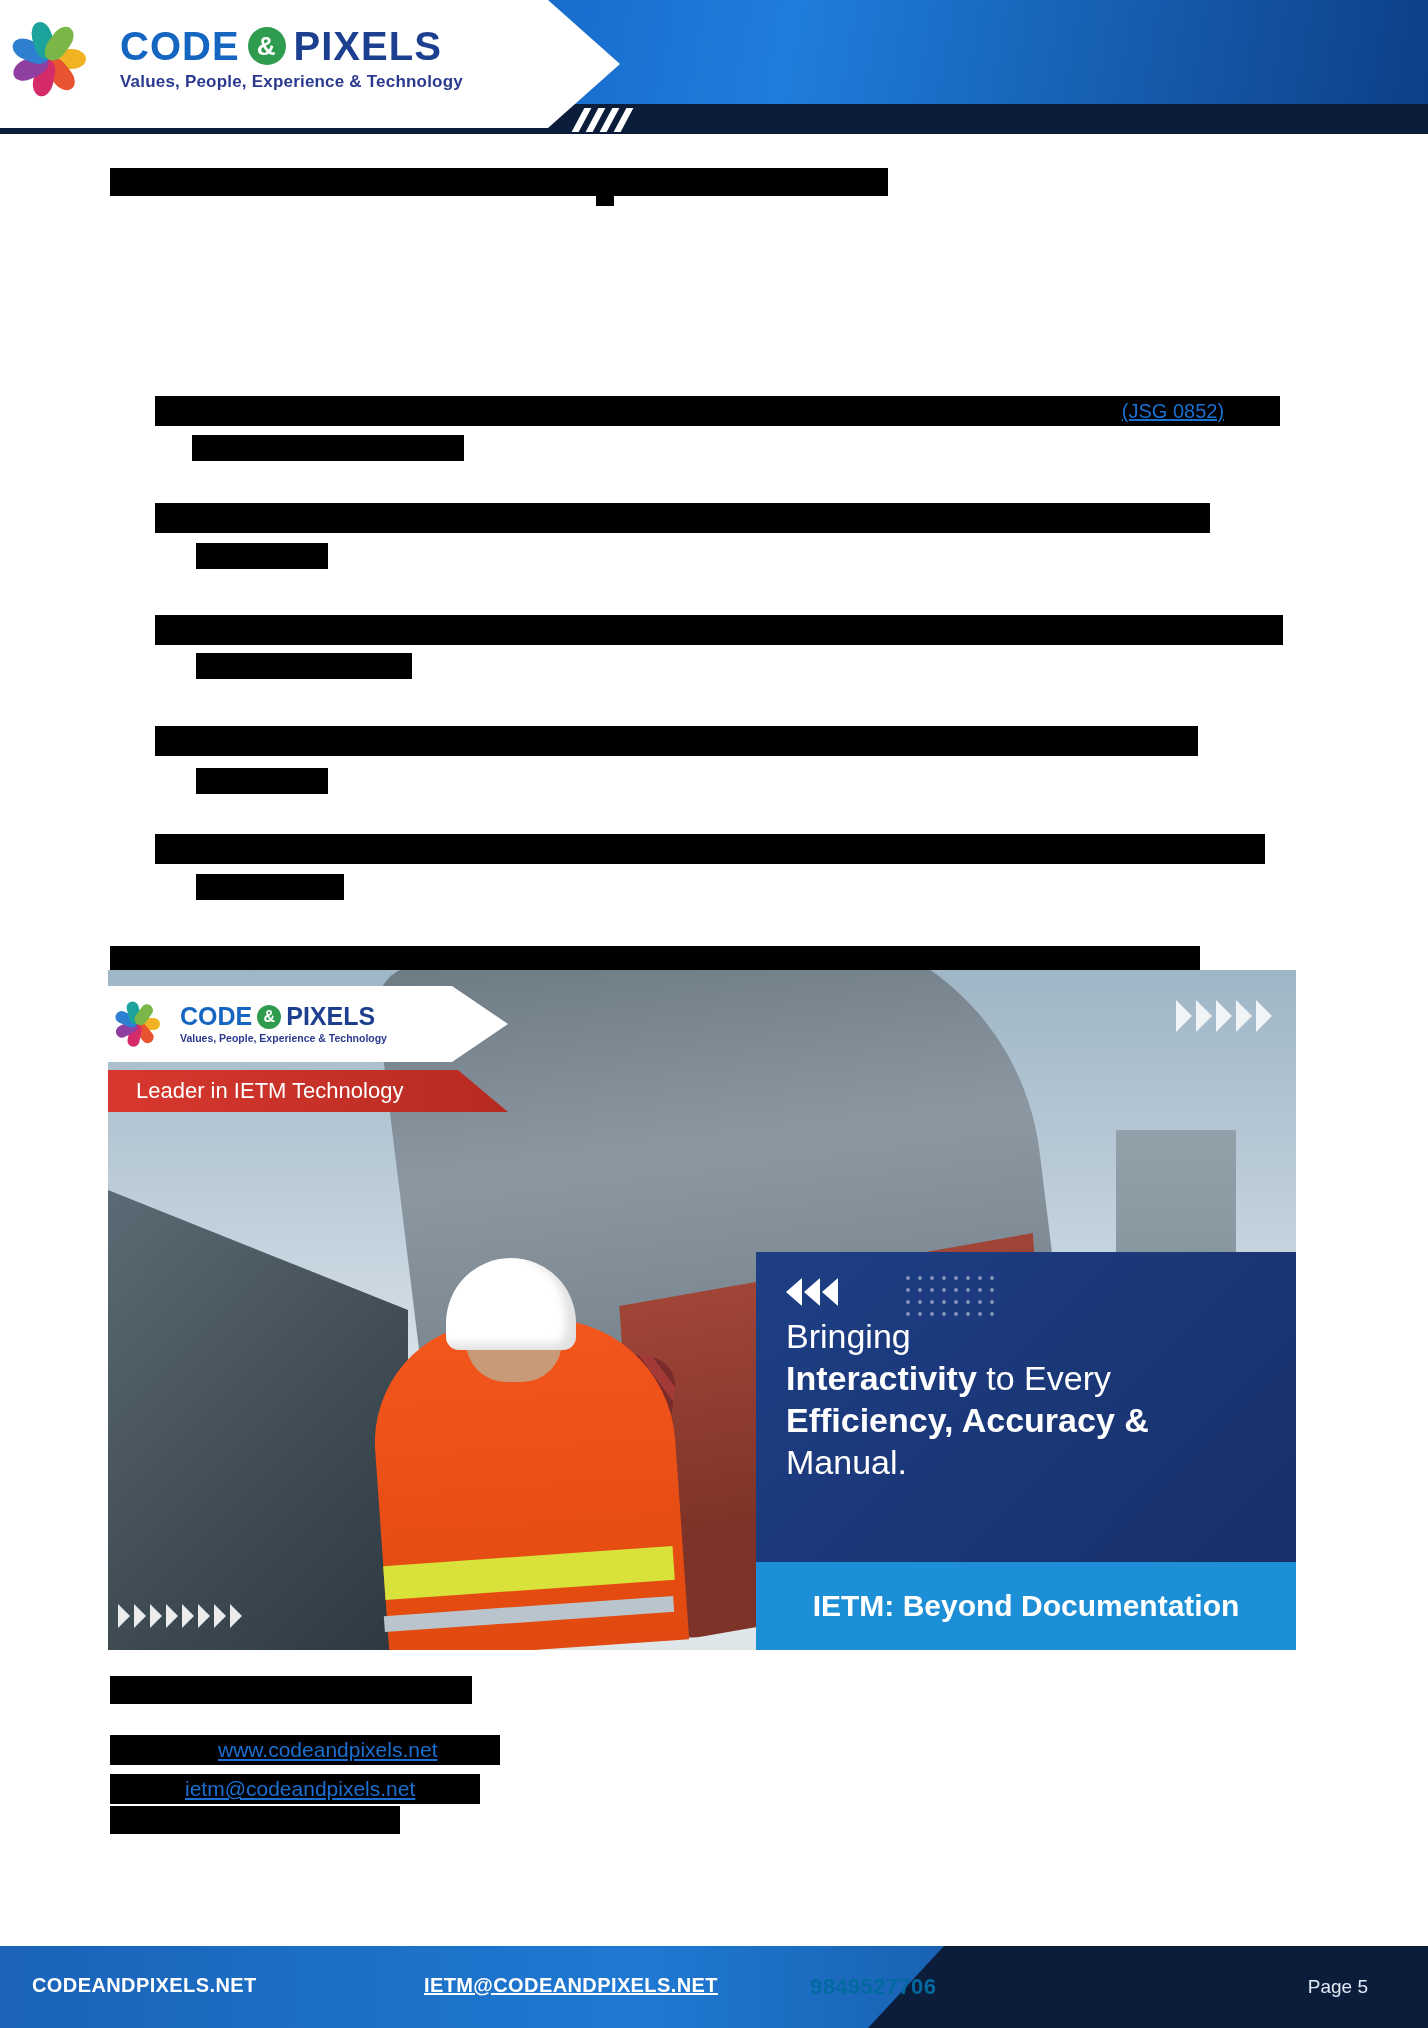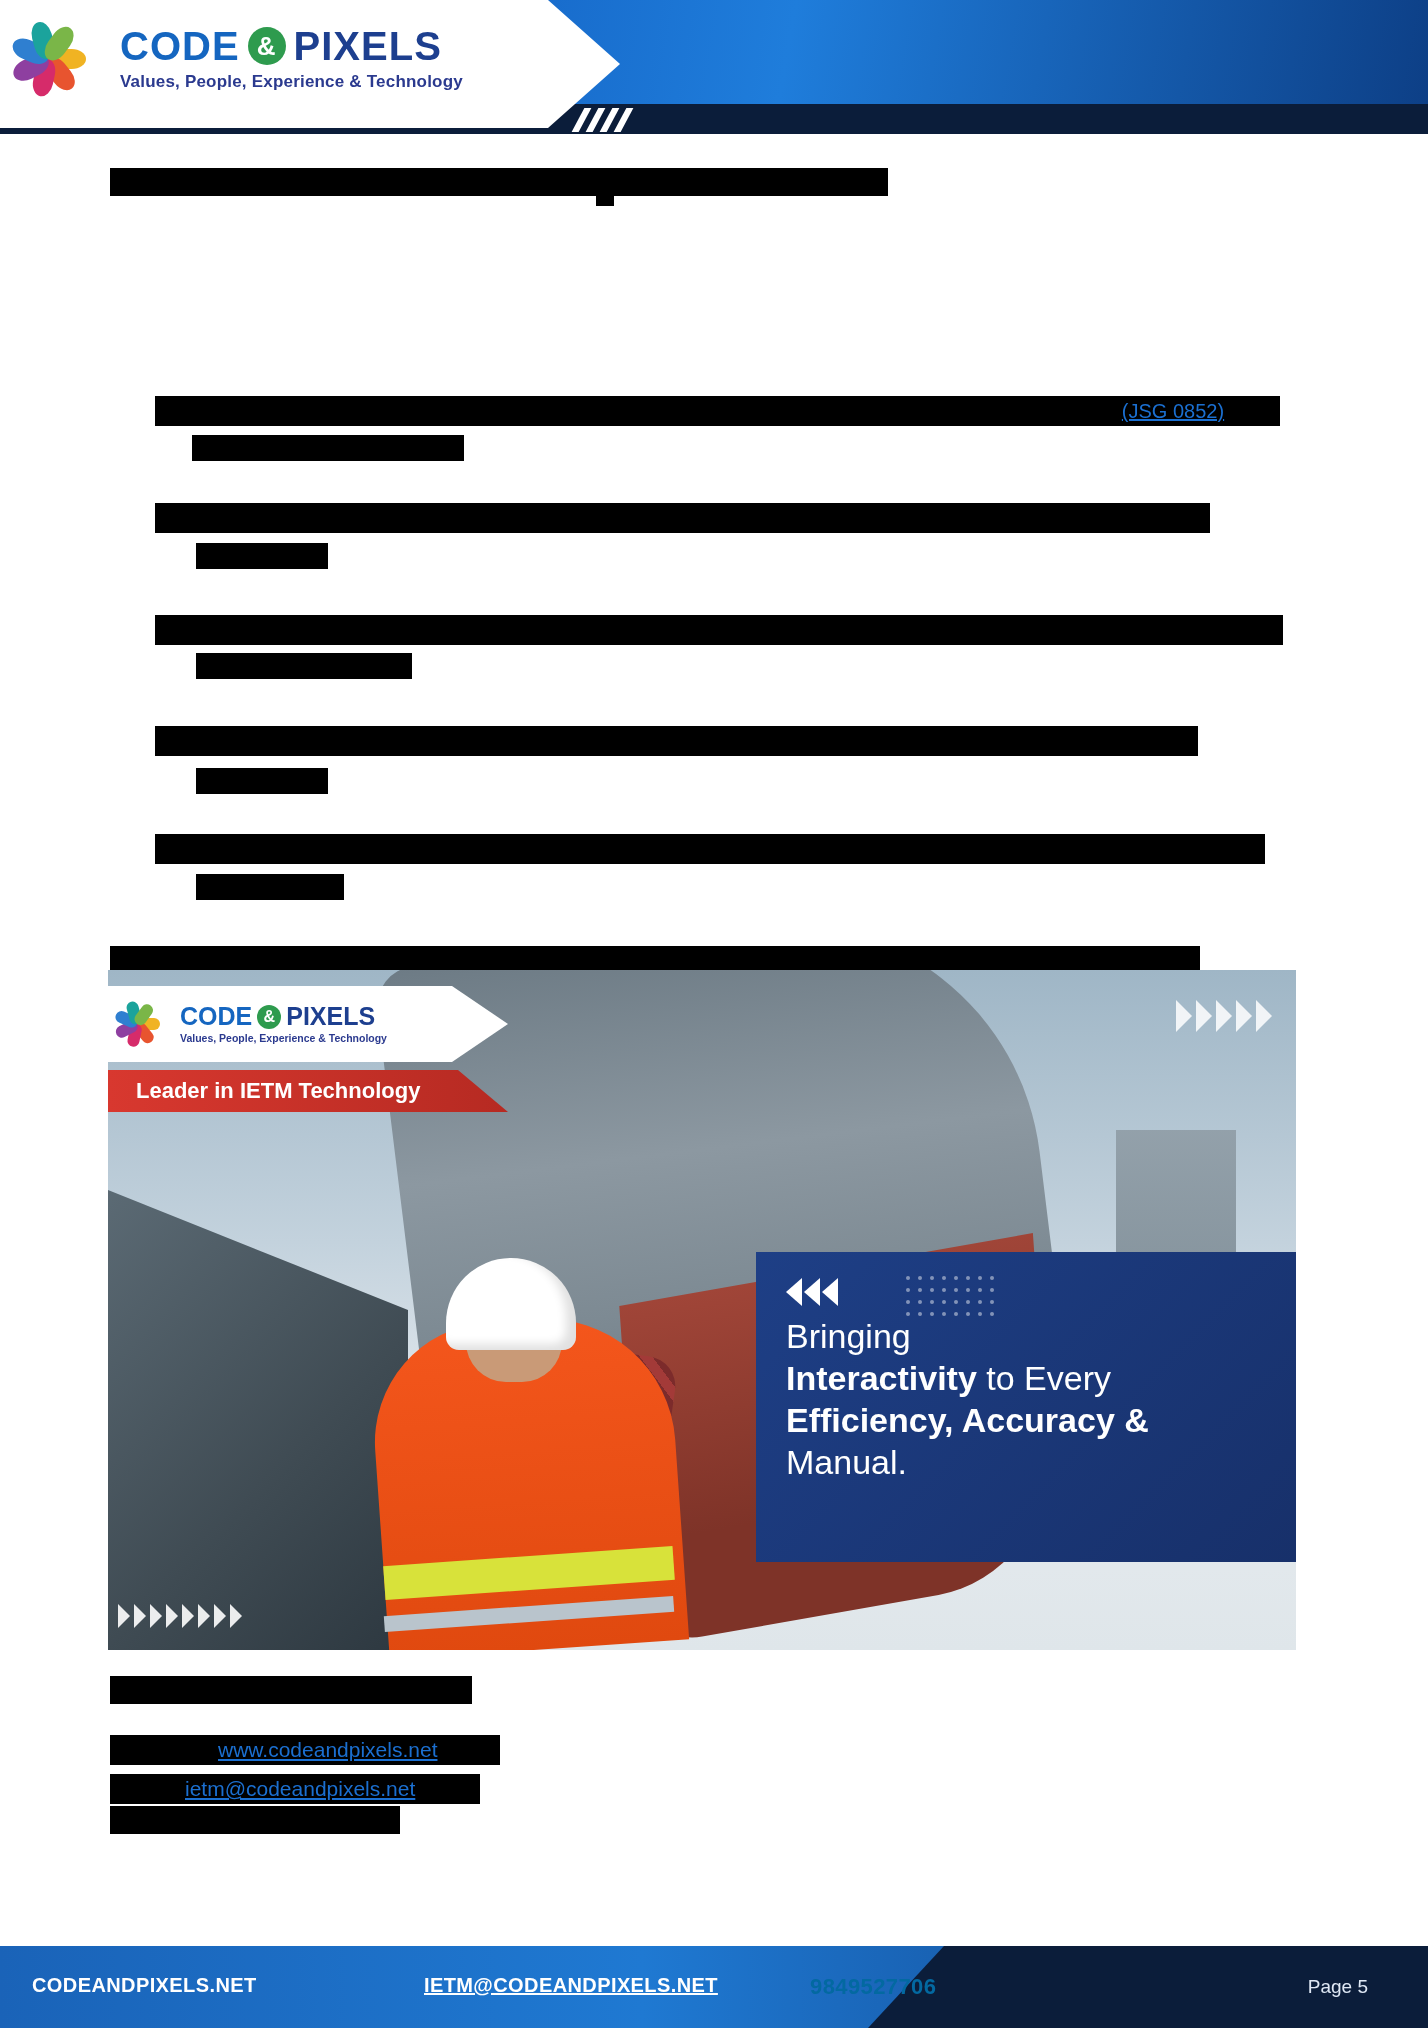--- a/index.html
+++ b/index.html
@@ -251,21 +251,21 @@
   .banner-logo-tag { font-size: 10.5px; color: #2b3a8f; font-weight: bold; margin-top: 3px; }
   .banner-leader {
     position: absolute;
     top: 100px; left: 0;
     height: 42px;
     background: linear-gradient(90deg, #d8382f 0%, #b62a22 100%);
     clip-path: polygon(0 0, 350px 0, 400px 42px, 0 42px);
     width: 400px;
     color: #ffffff;
     font-size: 22px;
-    font-weight: bold;
+    font-weight: normal;
     display: flex;
     align-items: center;
     padding-left: 28px;
   }
   .banner-arrows-tr {
     position: absolute;
     top: 30px; right: 24px;
     display: flex; gap: 4px;
     opacity: .85;
   }
@@ -547,20 +547,21 @@
         <i></i>
     </div>
     <div class="panel-t1">Bringing</div>
     <div class="panel-t2">
       <span>Interactivity</span><span class="light"> to Every</span>
     </div>
     <div class="panel-t2">Efficiency, Accuracy &amp;</div>
     <div class="panel-t1">Manual.</div>
   </div>
 
+  <div class="banner-footer">IETM: Beyond Documentation</div>
 </div>
 
 <div>
   <div class="blk" style="position:absolute; left:110px; top:1676px; width:362px; height:28px;"></div>
 
   <div class="blk" style="position:absolute; left:110px; top:1735px; width:390px; height:30px;"></div>
   <a class="blk-link" href="#" style="left:218px; top:1735px; width:282px; height:30px;">
     <span>www.codeandpixels.net</span>
   </a>
 

